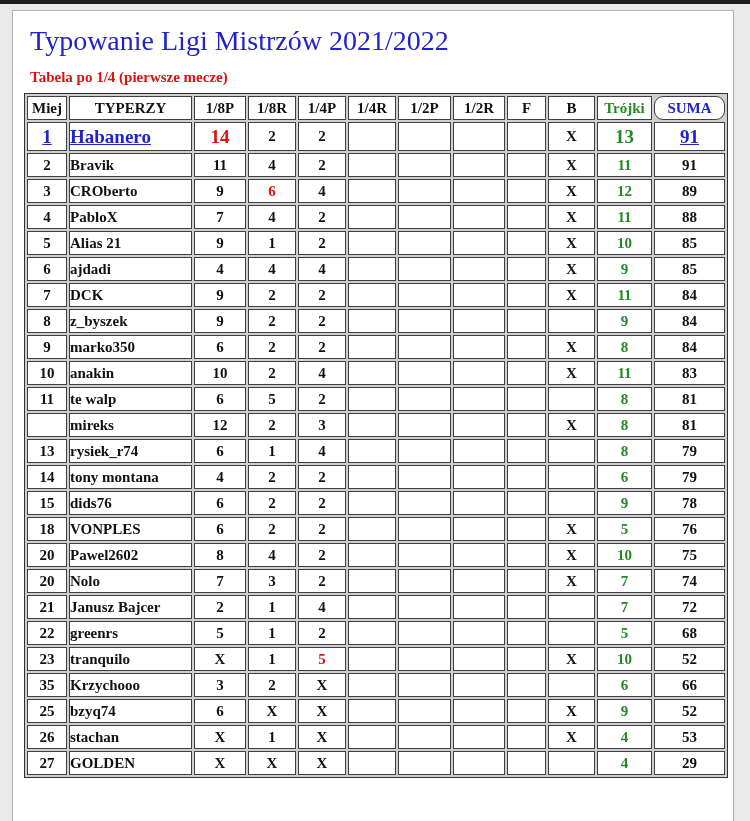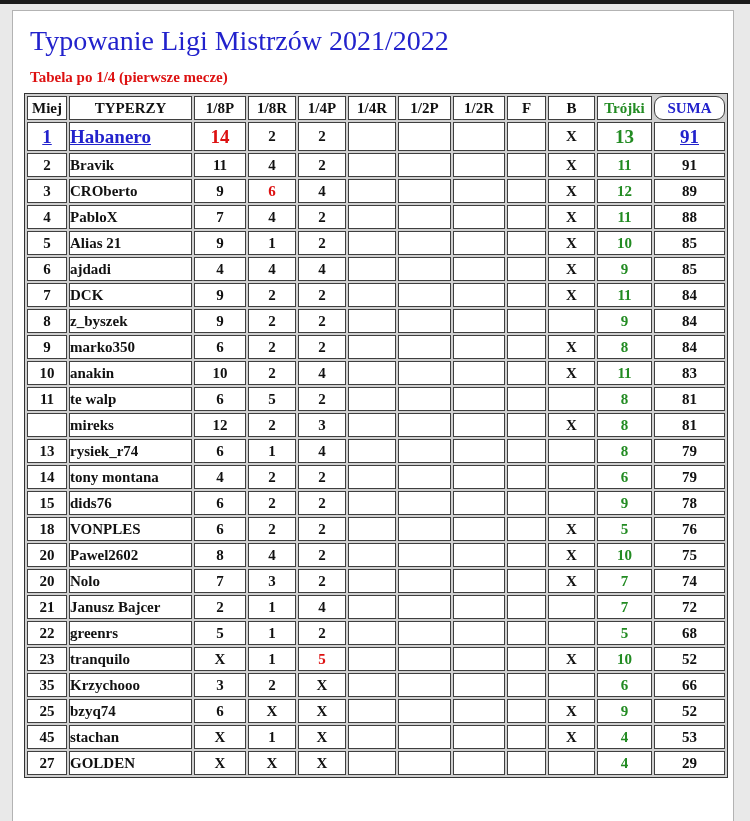--- a/index.html
+++ b/index.html
@@ -411,21 +411,21 @@
           <td>X</td>
           <td></td>
           <td></td>
           <td></td>
           <td></td>
           <td>X</td>
           <td class="green">9</td>
           <td>52</td>
         </tr>
         <tr>
-          <td>45</td>
+          <td>26</td>
           <td class="name">stachan</td>
           <td>X</td>
           <td>1</td>
           <td>X</td>
           <td></td>
           <td></td>
           <td></td>
           <td></td>
           <td>X</td>
           <td class="green">4</td>

